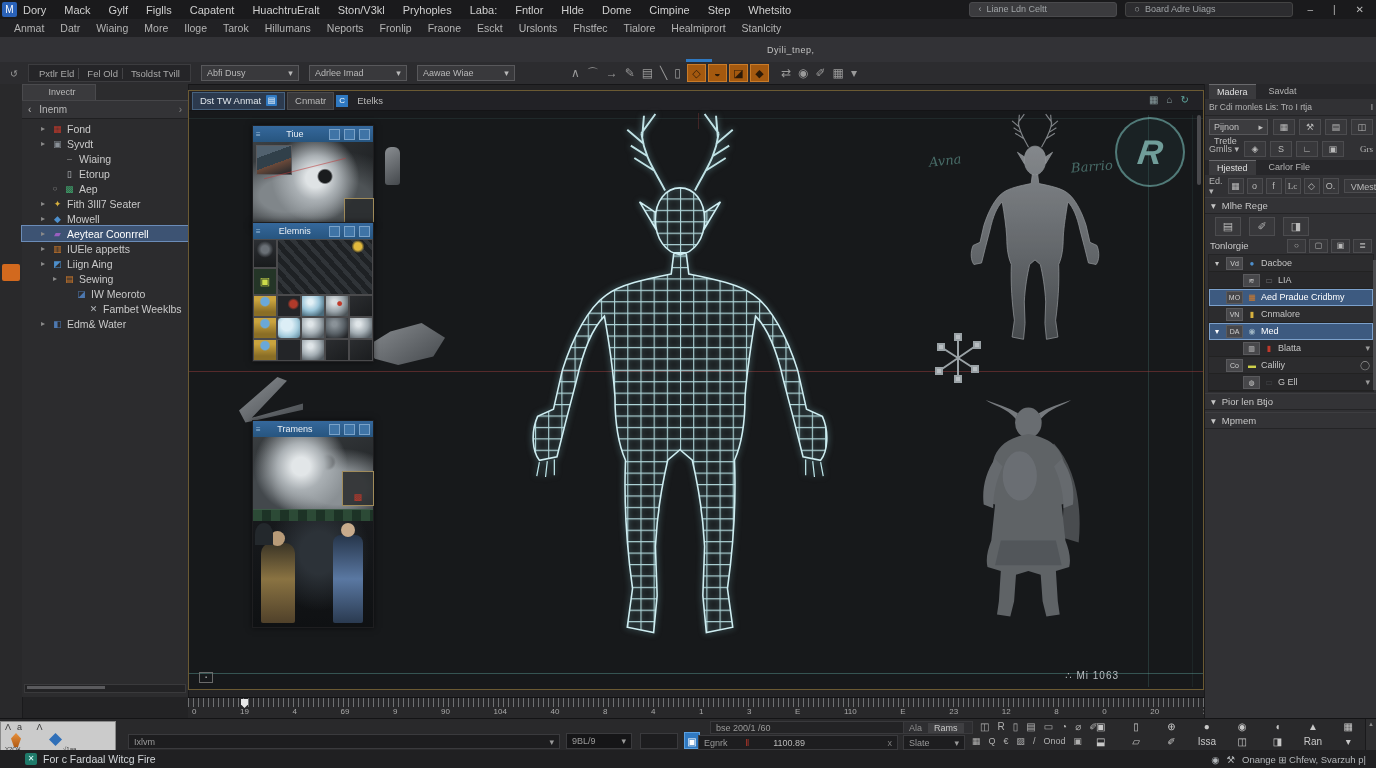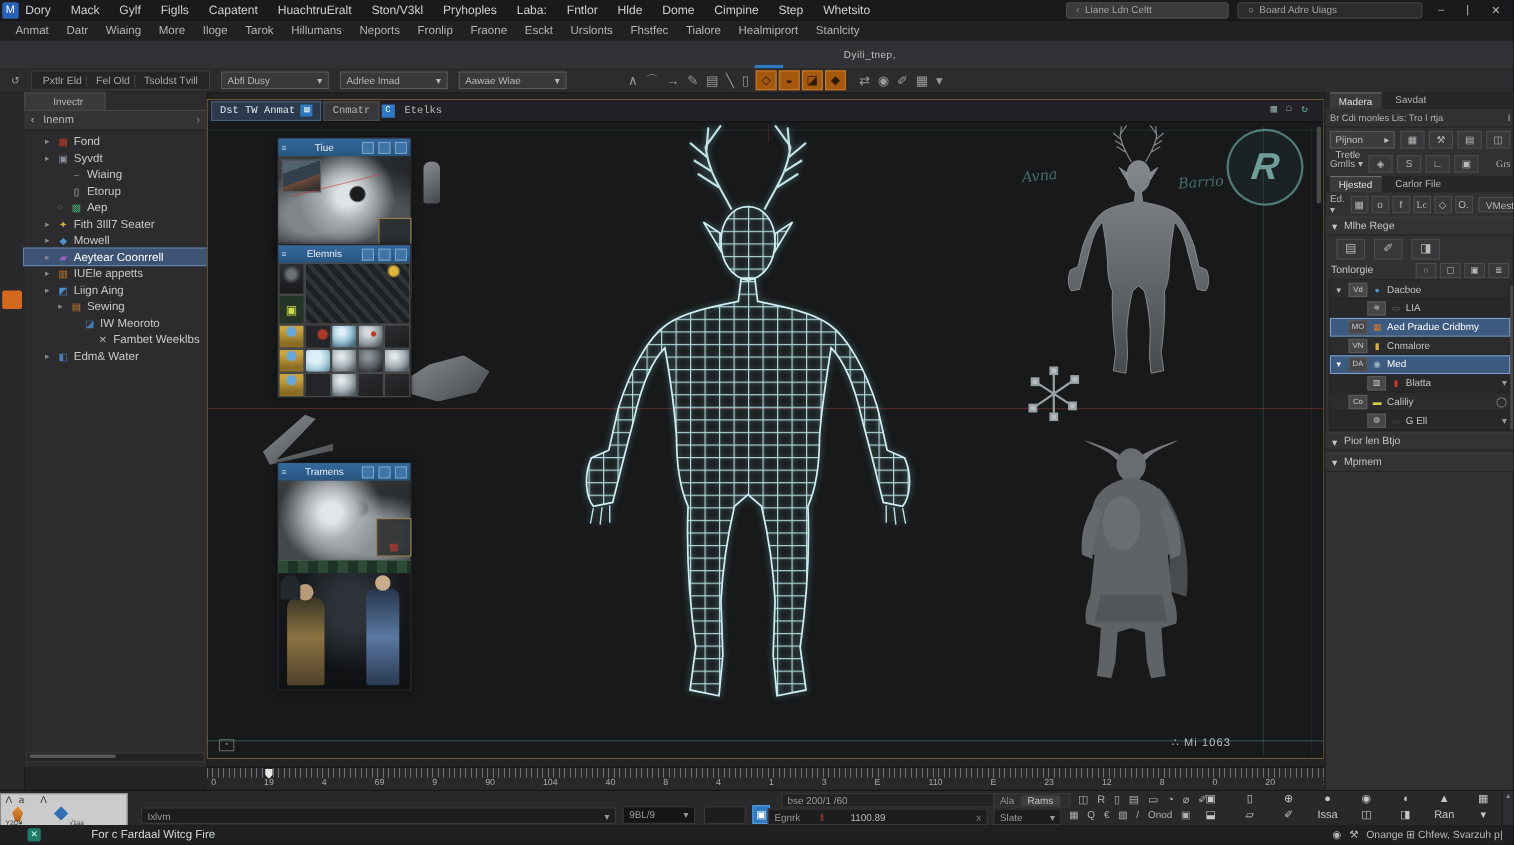--- a/index.html
+++ b/index.html
@@ -46,21 +46,21 @@
   .tree{padding-top:2px;}
   .tree-item{height:15px;display:flex;align-items:center;gap:4px;font-size:10.5px;color:#c9c9c9;white-space:nowrap;}
   .tree-item.selected{background:#3d5373;outline:1px solid #6b8cb8;color:#fff;}
   .t-arrow{width:10px;color:#8a8a8a;font-size:8px;text-align:center;}
   .t-glyph{width:11px;font-size:9px;text-align:center;}
   .hscroll{position:absolute;left:2px;bottom:4px;width:160px;height:7px;background:#232325;border:1px solid #3a3a3c;}
   .hthumb{position:absolute;left:2px;top:1px;width:78px;height:3px;background:#5a5a5d;}
 
   
   .viewport{left:188px;top:90px;width:1016px;height:600px;background:#17191b;border:1px solid #6b5a33;box-sizing:border-box;}
-  .vtabs{position:absolute;left:0;top:0;width:100%;height:20px;background:#222226;border-bottom:1px solid #141416;display:flex;align-items:center;gap:2px;padding-left:3px;box-sizing:border-box;font-family:Liberation Mono, monospace;}
+  .vtabs{position:absolute;left:0;top:0;width:100%;height:20px;background:#222226;border-bottom:1px solid #141416;display:flex;align-items:center;gap:2px;padding-left:3px;box-sizing:border-box;}
   .vtab{height:16px;line-height:16px;font-size:9.5px;padding:0 7px;color:#b9b9b9;display:flex;align-items:center;gap:5px;}
   .vtab.active{background:#2c3a4e;border:1px solid #46627f;color:#dfe5ea;}
   .vtab .bluebox{width:11px;height:11px;background:#2f79c2;color:#fff;font-size:8px;line-height:11px;text-align:center;border-radius:1px;}
   .vtab2{background:#38383b;border:1px solid #4a4a4d;}
   .vcorner{position:absolute;right:14px;top:3px;display:flex;gap:8px;font-size:10px;color:#8a9ea0;}
   .vcorner span:last-child{color:#5fa8a0;}
   .gridline{position:absolute;background:rgba(95,168,160,.42);}
   .redline{position:absolute;background:rgba(150,60,60,.5);}
   .vp-counter{position:absolute;right:84px;bottom:8px;font-size:10px;color:#b9bec2;letter-spacing:1px;}
   .vp-minitool{position:absolute;left:10px;bottom:6px;width:12px;height:9px;border:1px solid #6a6a6a;color:#9a9a9a;font-size:6px;line-height:8px;text-align:center;}
@@ -169,21 +169,21 @@
   .bb-text{position:absolute;font-size:9px;color:#8f8f8f;}
   .bb-icons{position:absolute;display:flex;gap:8px;font-size:10px;color:#b0b0b0;align-items:center;}
   .bb-grid{position:absolute;left:1083px;top:1px;width:283px;display:grid;grid-template-columns:repeat(8,1fr);row-gap:1px;font-size:10px;color:#c8c8c8;text-align:center;}
   .bb-grid span{height:14px;line-height:14px;}
   .slimcol{position:absolute;right:0;top:0;width:10px;height:32px;background:#2f2f31;border-left:1px solid #1a1a1c;color:#8a8a8a;font-size:7px;text-align:center;line-height:10px;}
   .bluebtn{position:absolute;left:684px;top:13px;width:16px;height:17px;background:#2f79c2;border:1px solid #5aa0e0;color:#fff;font-size:10px;line-height:17px;text-align:center;box-sizing:border-box;}
 
   
   .statusbar{left:0;top:750px;width:1376px;height:18px;background:#202022;display:flex;align-items:center;}
   .st-icon{width:12px;height:12px;background:#1f7a6a;color:#dff;font-size:8px;line-height:12px;text-align:center;margin:0 6px 0 25px;border-radius:2px;}
-  .st-left{font-size:10.5px;color:#d2d6d9;margin-left:40px;}
+  .st-left{font-size:10.5px;color:#d2d6d9;}
   .st-right{margin-left:auto;display:flex;gap:7px;align-items:center;padding-right:10px;font-size:9.5px;color:#b4b8bb;}
 </style>
 </head>
 <body>
 
 <div id="app">
 
   <div class="abs titlebar">
     <div class="appicon">M</div>
     <nav class="menu1">

